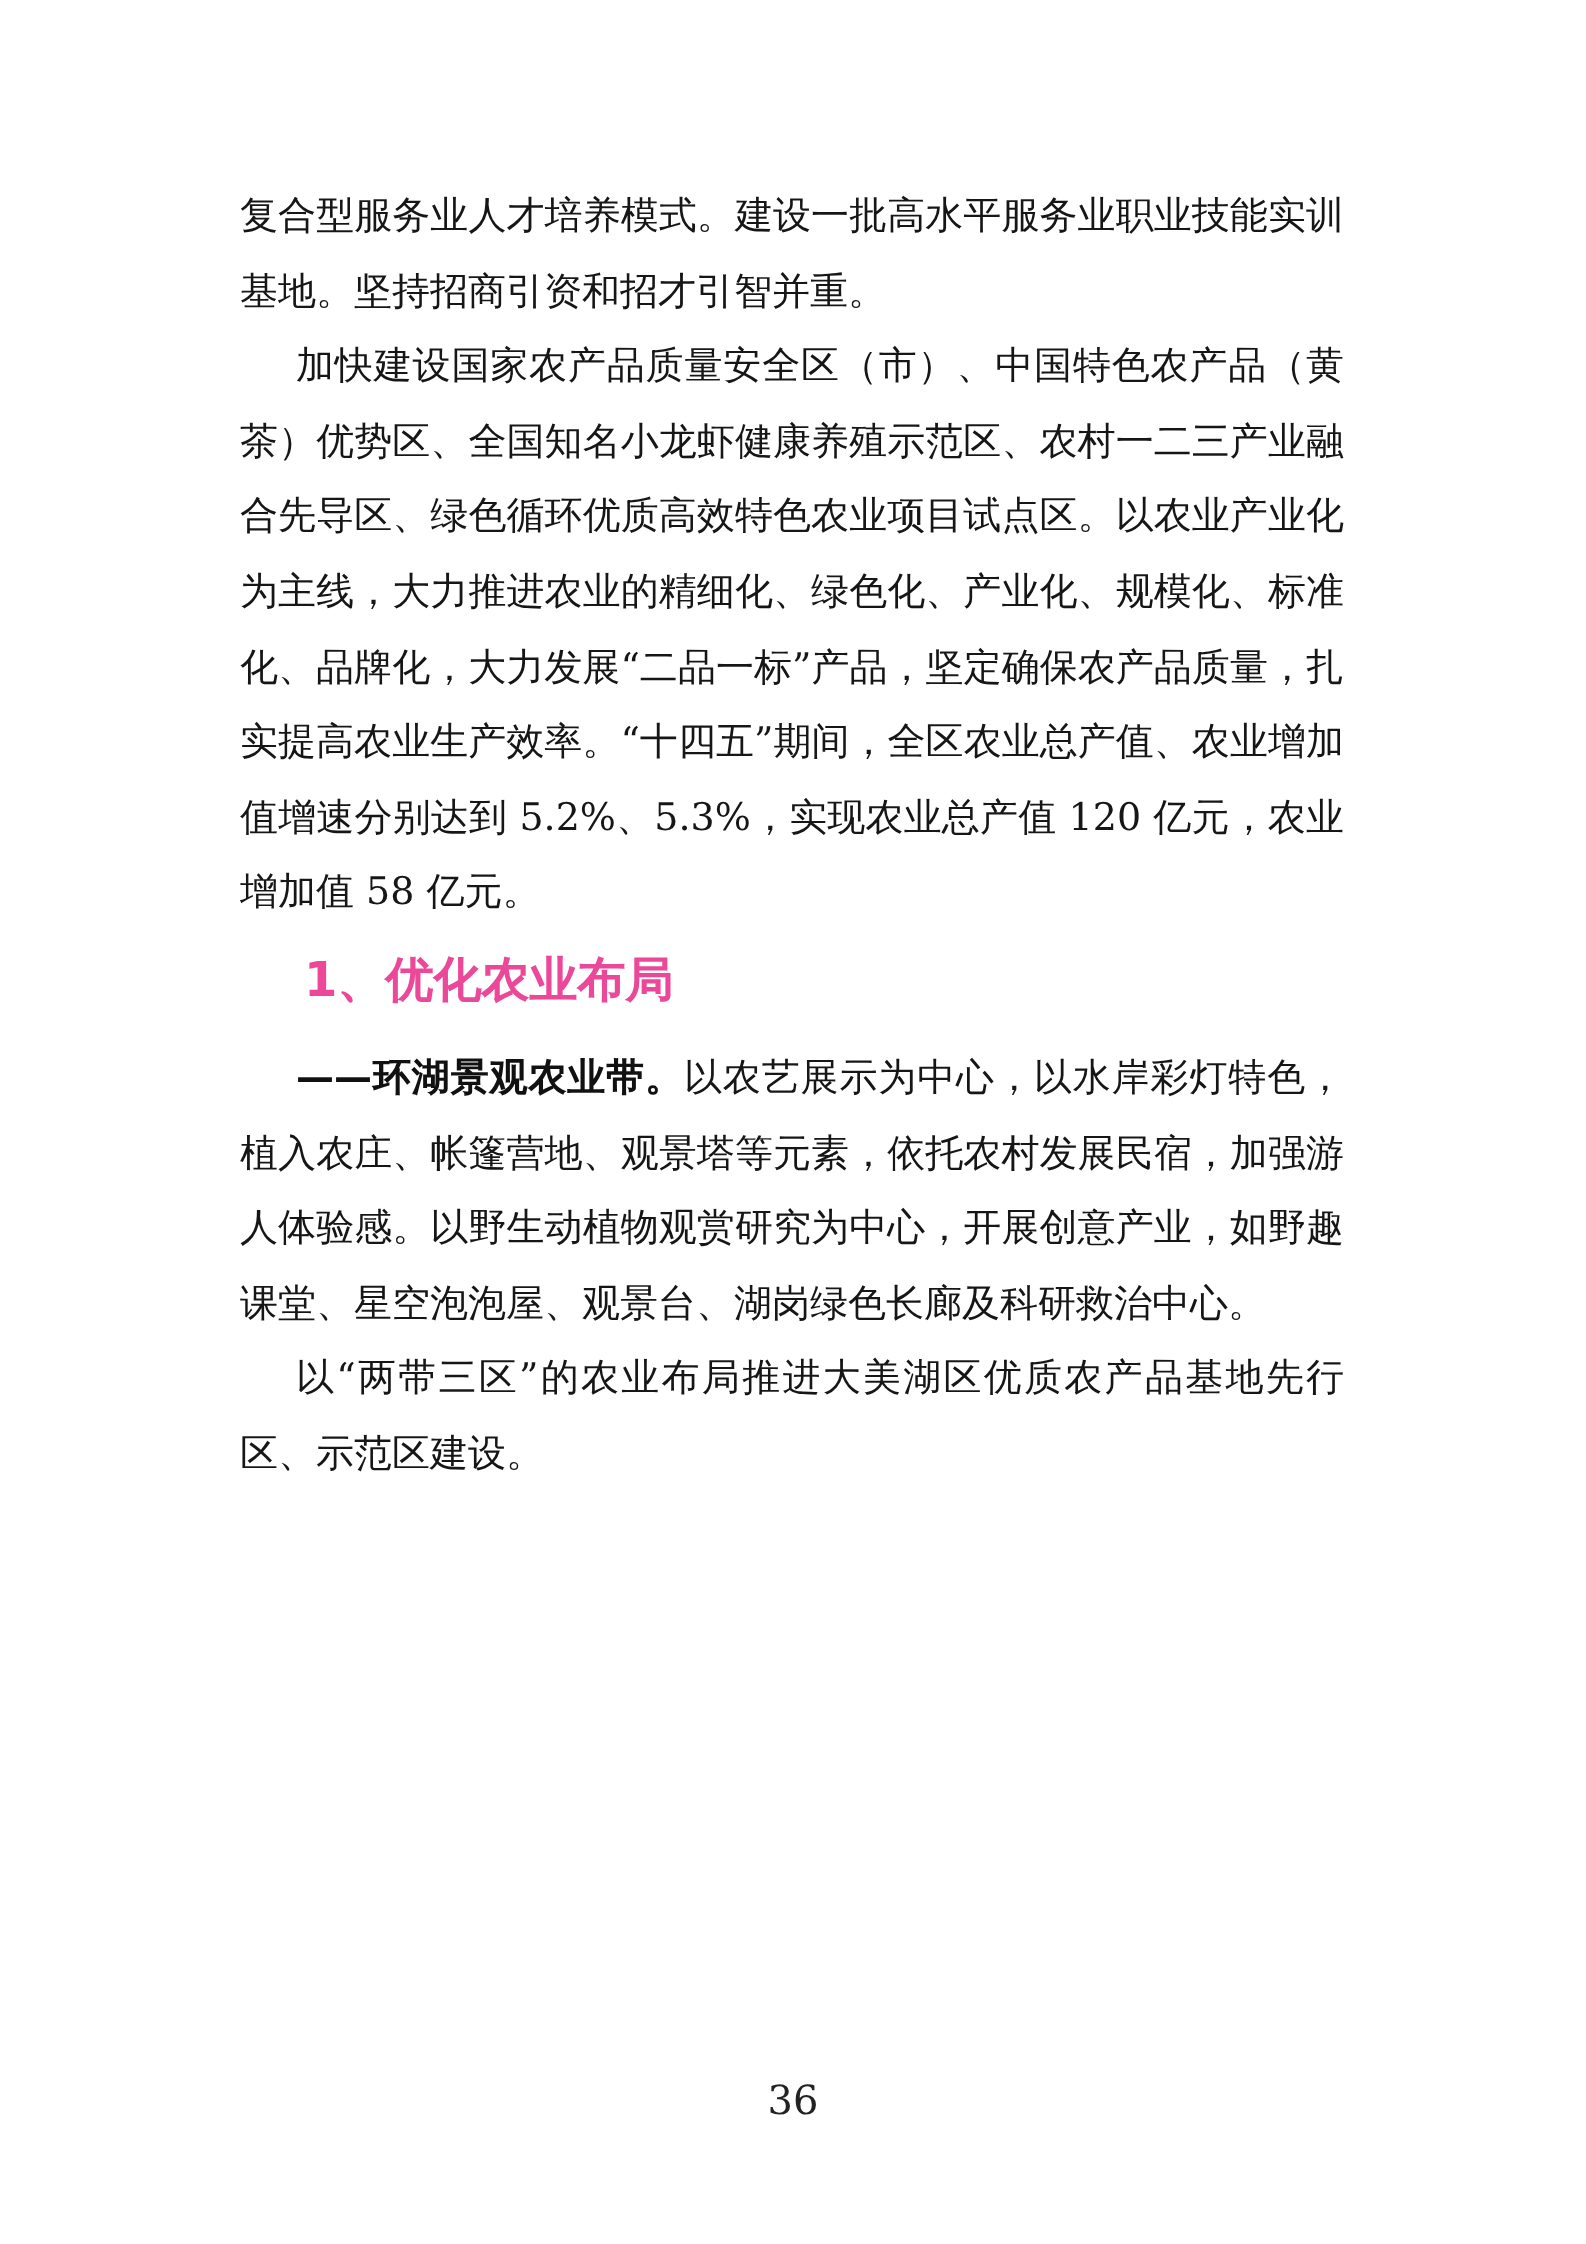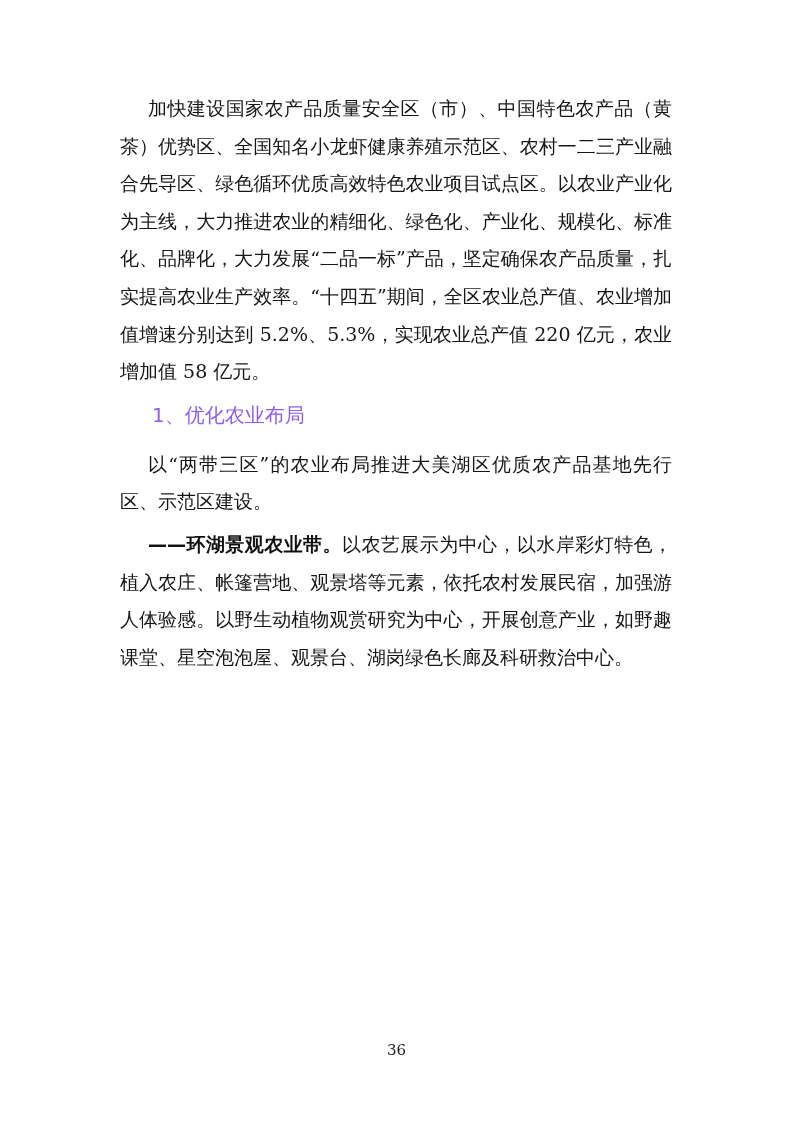--- a/index.html
+++ b/index.html
@@ -35,26 +35,26 @@
     font-family: "DejaVu Sans", "Liberation Sans", sans-serif;
     font-size: 24px;
     font-weight: bold;
     line-height: 30px;
     margin: 13px 0 26px 0;
     color: #111111;
     letter-spacing: 1px;
   }
   h3.subsection-heading {
     font-family: "DejaVu Sans", "Liberation Sans", sans-serif;
-    font-size: 20px;
-    font-weight: normal;
+    font-size: 24px;
+    font-weight: bold;
     line-height: 30px;
     margin: 9px 0 16px 0;
     padding-left: 32px;
-    color: #8b5cf6;
+    color: #ec4899;
   }
   p.section-lead {
     margin: 0 0 0 0;
   }
   p.belt-item {
     margin: 5px 0 0 0;
   }
   p.belt-item + p.belt-item {
     margin-top: 10px;
   }
@@ -62,37 +62,38 @@
     font-weight: bold;
     font-family: "DejaVu Sans", "Liberation Sans", sans-serif;
     color: #111111;
   }
   .page-number {
     position: absolute;
     top: 1041px;
     left: 0;
     width: 100%;
     text-align: center;
-    font-size: 15px;
+    font-size: 20px;
     line-height: 18px;
     color: #222222;
     font-family: "DejaVu Serif", "Liberation Serif", serif;
   }
 </style>
 </head>
 <body>
 
 <div class="page">
 
+  <p class="body-text intro">复合型服务业人才培养模式。建设一批高水平服务业职业技能实训基地。坚持招商引资和招才引智并重。</p>
 
 
-  <p class="body-text indent section-lead">加快建设国家农产品质量安全区（市）、中国特色农产品（黄茶）优势区、全国知名小龙虾健康养殖示范区、农村一二三产业融合先导区、绿色循环优质高效特色农业项目试点区。以农业产业化为主线，大力推进农业的精细化、绿色化、产业化、规模化、标准化、品牌化，大力发展“二品一标”产品，坚定确保农产品质量，扎实提高农业生产效率。“十四五”期间，全区农业总产值、农业增加值增速分别达到 5.2%、5.3%，实现农业总产值 220 亿元，农业增加值 58 亿元。</p>
+  <p class="body-text indent section-lead">加快建设国家农产品质量安全区（市）、中国特色农产品（黄茶）优势区、全国知名小龙虾健康养殖示范区、农村一二三产业融合先导区、绿色循环优质高效特色农业项目试点区。以农业产业化为主线，大力推进农业的精细化、绿色化、产业化、规模化、标准化、品牌化，大力发展“二品一标”产品，坚定确保农产品质量，扎实提高农业生产效率。“十四五”期间，全区农业总产值、农业增加值增速分别达到 5.2%、5.3%，实现农业总产值 120 亿元，农业增加值 58 亿元。</p>
 
   <h3 class="subsection-heading">1、优化农业布局</h3>
 
+  <p class="body-text indent belt-item"><span class="item-lead">——环湖景观农业带。</span><span>以农艺展示为中心，以水岸彩灯特色，植入农庄、帐篷营地、观景塔等元素，依托农村发展民宿，加强游人体验感。以野生动植物观赏研究为中心，开展创意产业，如野趣课堂、星空泡泡屋、观景台、湖岗绿色长廊及科研救治中心。</span></p>
+
   <p class="body-text indent">以“两带三区”的农业布局推进大美湖区优质农产品基地先行区、示范区建设。</p>
-
-  <p class="body-text indent belt-item"><span class="item-lead">——环湖景观农业带。</span><span>以农艺展示为中心，以水岸彩灯特色，植入农庄、帐篷营地、观景塔等元素，依托农村发展民宿，加强游人体验感。以野生动植物观赏研究为中心，开展创意产业，如野趣课堂、星空泡泡屋、观景台、湖岗绿色长廊及科研救治中心。</span></p>
 
 
   <div class="page-number">36</div>
 
 </div>
 
 </body></html>

